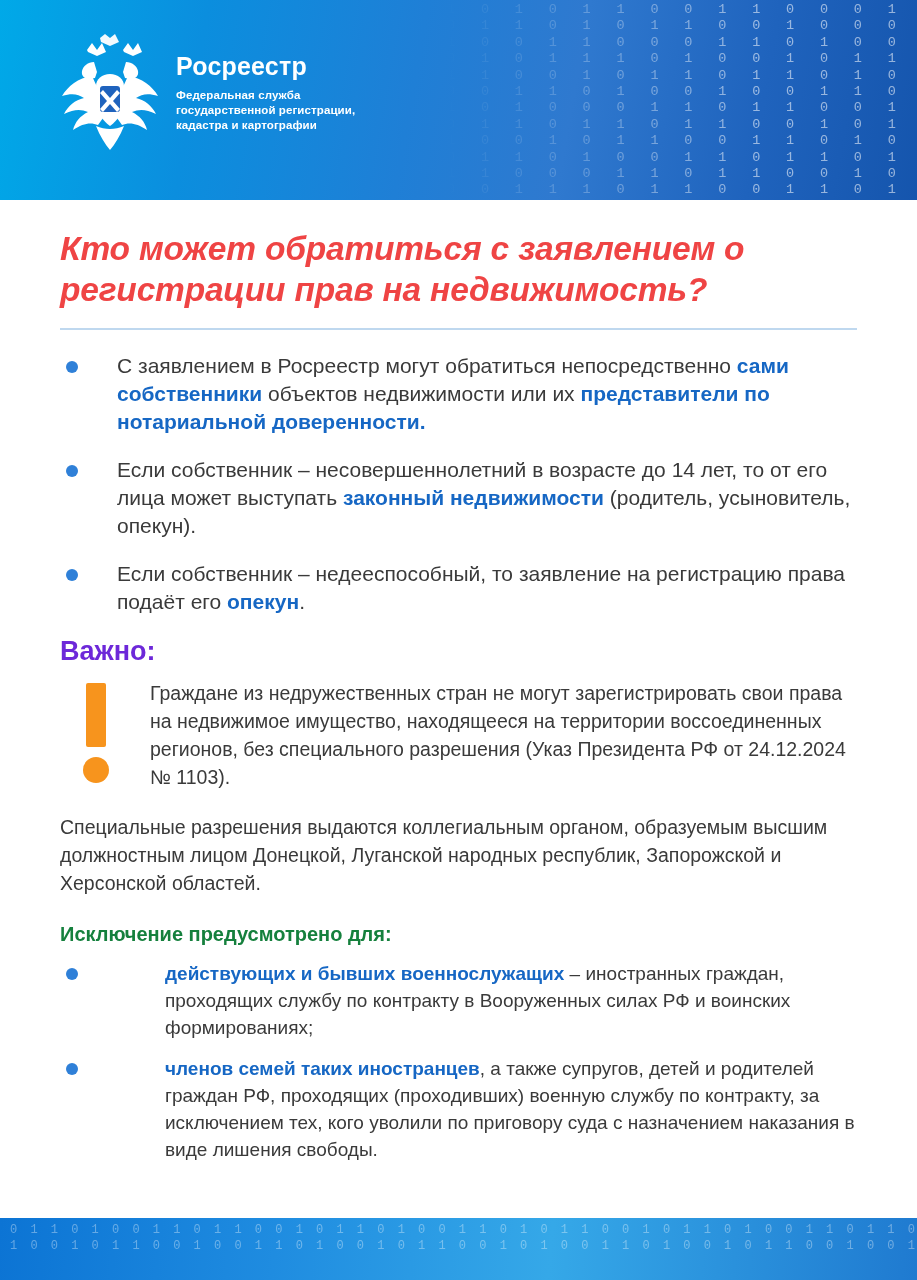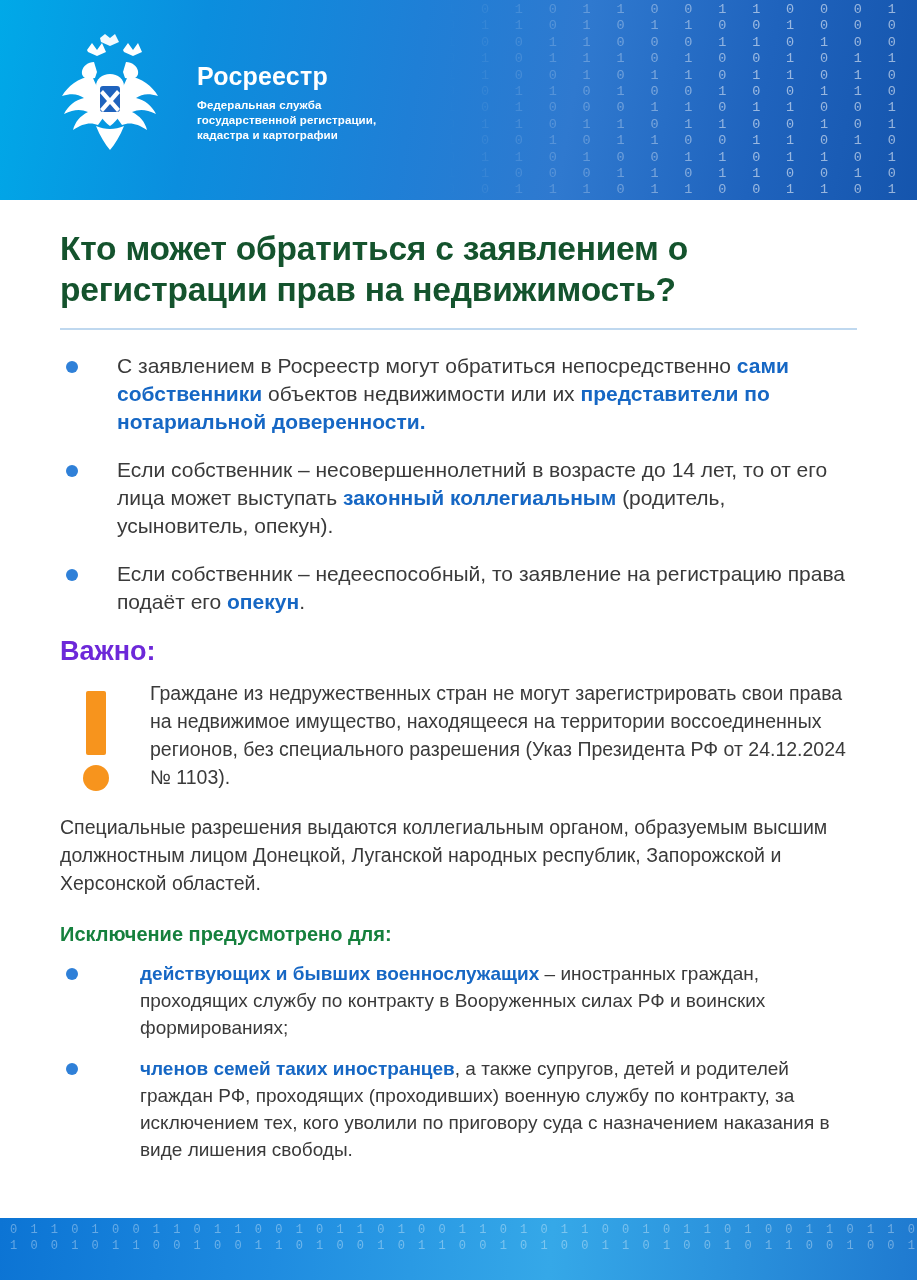--- a/index.html
+++ b/index.html
@@ -42,24 +42,23 @@
     word-break: break-all;
     overflow: hidden;
     text-align: left;
     padding-top: 2px;
     -webkit-mask-image: linear-gradient(to left, rgba(0,0,0,1) 35%, rgba(0,0,0,0) 100%);
     mask-image: linear-gradient(to left, rgba(0,0,0,1) 35%, rgba(0,0,0,0) 100%);
   }
   .header-inner {
     position: relative;
     display: flex;
-    align-items: center;
+    align-items: flex-start;
     padding: 34px 0 0 56px;
     z-index: 2;
-    gap: 21px;
   }
   .emblem {
     width: 108px;
     height: 118px;
     flex: 0 0 108px;
     margin-right: 12px;
   }
   .brand { padding-top: 18px; }
   .brand-title {
     font-size: 25px;
@@ -75,25 +74,26 @@
     font-weight: bold;
     letter-spacing: .1px;
   }
 
   
   .content {
     padding: 28px 60px 0 60px;
   }
 
   h1.title {
-    color: #14532d;
+    color: #ef4444;
     font-size: 33.5px;
     line-height: 41px;
     font-weight: bold;
     letter-spacing: -0.2px;
+    font-style: italic;
   }
   .title-rule {
     margin: 18px 0 22px 0;
     height: 2px;
     background: #bfd8ef;
     width: 100%;
   }
 
   ul.bullets { list-style: none; }
   .bullet-row {
@@ -119,21 +119,21 @@
 
   
   .important-title {
     color: #6d28d9;
     font-size: 27px;
     font-weight: bold;
     margin: 6px 0 4px 0;
   }
   .important-row {
     display: flex;
-    align-items: flex-end;
+    align-items: center;
   }
   .excl {
     flex: 0 0 auto;
     width: 72px;
     text-align: center;
     padding-top: 4px;
   }
   .excl-bar {
     width: 20px;
     height: 64px;
@@ -163,21 +163,21 @@
     margin-top: 22px;
   }
 
   .subhead {
     color: #15803d;
     font-size: 20px;
     font-weight: bold;
     margin: 26px 0 14px 0;
   }
 
-  .bullet-row.small { margin-bottom: 14px; }
+  .bullet-row.small { margin-bottom: 14px; gap: 25px; }
   .bullet-row.small .dot { margin-top: 8px; }
   .bullet-row.small .bullet-text { margin-left: 62px; font-size: 19px; line-height: 27px; }
 
   
   .footer {
     position: absolute;
     left: 0; bottom: 0;
     width: 917px;
     height: 62px;
     background: linear-gradient(95deg, #0c74d4 0%, #1f8ce0 30%, #35a8e8 60%, #1f7ad0 100%);
@@ -255,21 +255,21 @@
     <h1 class="title">Кто может обратиться с заявлением о регистрации прав на недвижимость?</h1>
     <div class="title-rule"></div>
 
     <ul class="bullets">
       <li class="bullet-row">
         <span class="dot"></span>
         <span class="bullet-text"><span>С заявлением в Росреестр могут обратиться непосредственно </span><span class="hl">сами собственники</span><span> объектов недвижимости или их </span><span class="hl">представители  по нотариальной доверенности.</span></span>
       </li>
       <li class="bullet-row">
         <span class="dot"></span>
-        <span class="bullet-text"><span>Если собственник – несовершеннолетний в возрасте до 14 лет, то от его лица может выступать </span><span class="hl">законный коллегиальным</span><span> (родитель, усыновитель, опекун).</span></span>
+        <span class="bullet-text"><span>Если собственник – несовершеннолетний в возрасте до 14 лет, то от его лица может выступать </span><span class="hl">законный недвижимости</span><span> (родитель, усыновитель, опекун).</span></span>
       </li>
       <li class="bullet-row">
         <span class="dot"></span>
         <span class="bullet-text"><span>Если собственник – недееспособный, то заявление на регистрацию права подаёт его </span><span class="hl">опекун</span><span>.</span></span>
       </li>
     </ul>
 
     <div class="important-title">Важно:</div>
 
     <div class="important-row">

